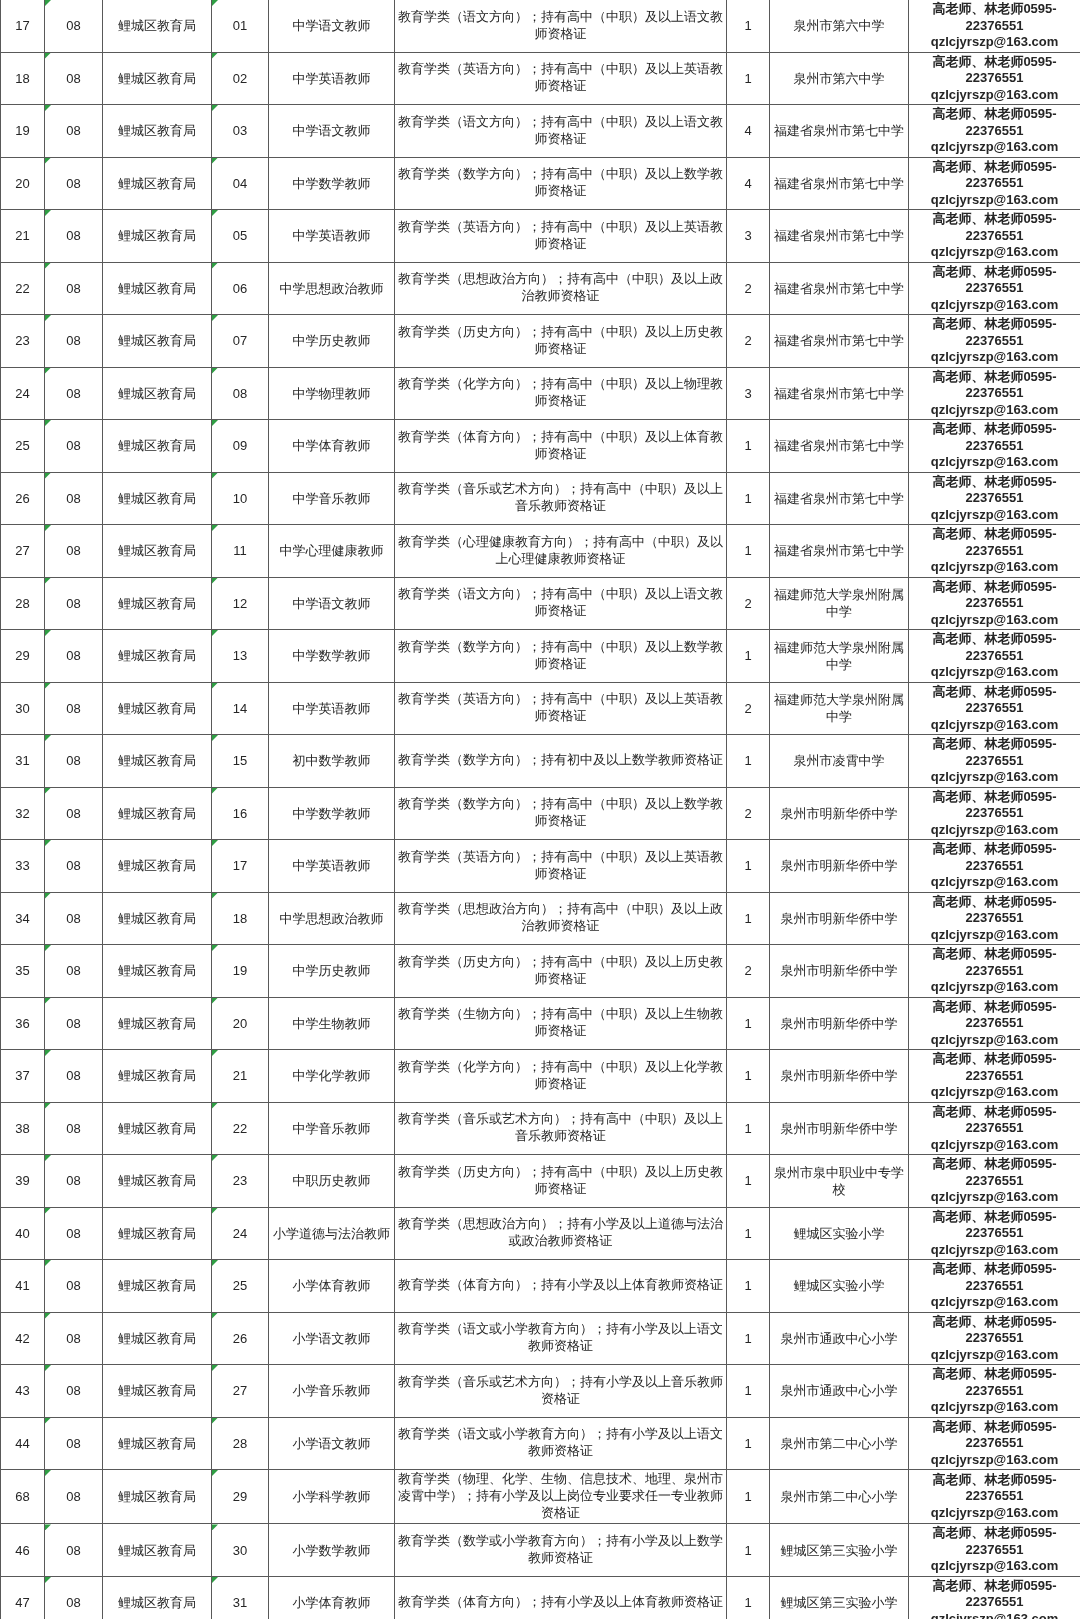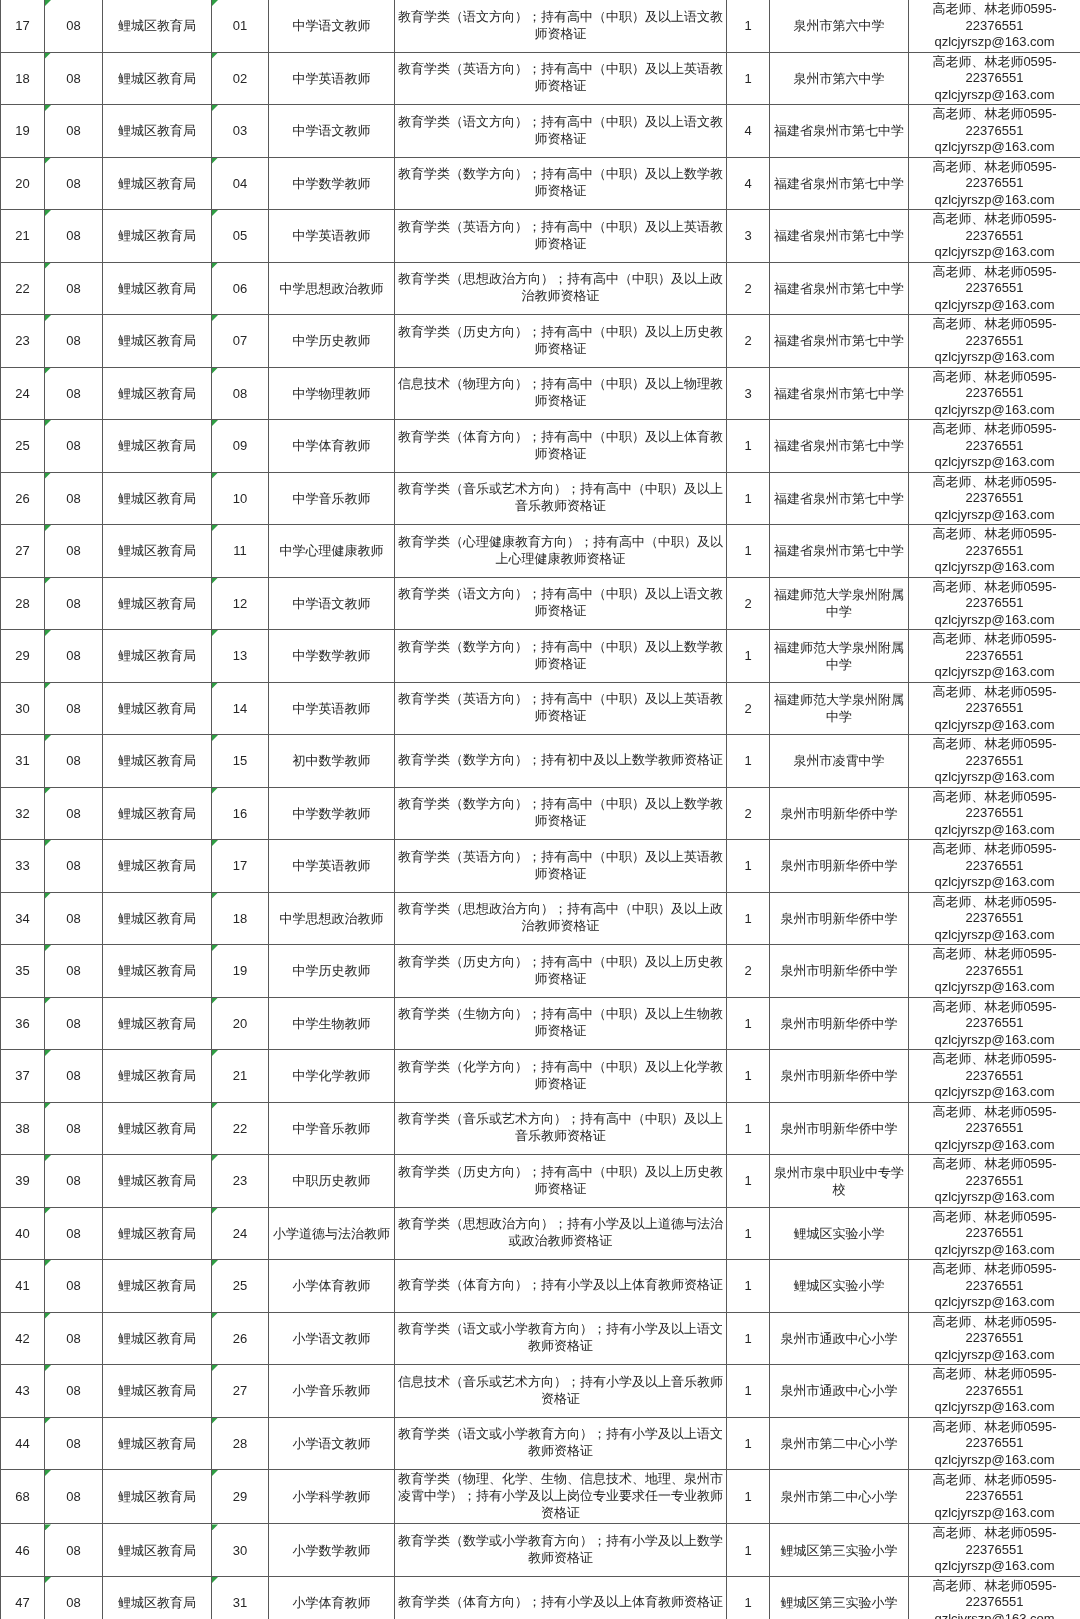--- a/index.html
+++ b/index.html
@@ -39,21 +39,21 @@
     line-height: 1.32;
     overflow: hidden;
     position: relative;
     word-break: break-word;
   }
   table.job-table tr { height: 52.5px; }
   table.job-table tr:first-child { height: 43px; }
   table.job-table tr:first-child td { border-top: none; }
 
   td.c-req { font-size: 12.5px; padding: 1px 6px; font-family: Liberation Mono, monospace; }
-  td.c-contact { font-size: 13.5px; padding: 1px 4px; }
+  td.c-contact { font-size: 13.5px; padding: 1px 4px; font-weight: bold; }
   .contact-line { display: block; line-height: 16.5px; text-align: center; }
   td.c-school { line-height: 1.3; margin-top: 36px; }
 
   
   .corner {
     position: absolute;
     top: 0;
     left: 0;
     width: 6px;
     height: 6px;
@@ -240,21 +240,21 @@
     <td class="c-deptcode">
       <span class="corner"></span>
       <span>08</span>
     </td>
     <td class="c-dept">鲤城区教育局</td>
     <td class="c-jobcode">
       <span class="corner"></span>
       <span>08</span>
     </td>
     <td class="c-title">中学物理教师</td>
-    <td class="c-req">信息技术（物理方向）；持有高中（中职）及以上物理教师资格证</td>
+    <td class="c-req">教育学类（化学方向）；持有高中（中职）及以上物理教师资格证</td>
     <td class="c-count">3</td>
     <td class="c-school">福建省泉州市第七中学</td>
     <td class="c-contact">
       <span class="contact-line">高老师、林老师0595-</span>
       <span class="contact-line">22376551</span>
       <span class="contact-line">qzlcjyrszp@163.com</span>
     </td>
   </tr>
         <tr>
     <td class="c-num">25</td>
@@ -639,21 +639,21 @@
     <td class="c-deptcode">
       <span class="corner"></span>
       <span>08</span>
     </td>
     <td class="c-dept">鲤城区教育局</td>
     <td class="c-jobcode">
       <span class="corner"></span>
       <span>27</span>
     </td>
     <td class="c-title">小学音乐教师</td>
-    <td class="c-req">信息技术（音乐或艺术方向）；持有小学及以上音乐教师资格证</td>
+    <td class="c-req">教育学类（音乐或艺术方向）；持有小学及以上音乐教师资格证</td>
     <td class="c-count">1</td>
     <td class="c-school">泉州市通政中心小学</td>
     <td class="c-contact">
       <span class="contact-line">高老师、林老师0595-</span>
       <span class="contact-line">22376551</span>
       <span class="contact-line">qzlcjyrszp@163.com</span>
     </td>
   </tr>
         <tr>
     <td class="c-num">44</td>

